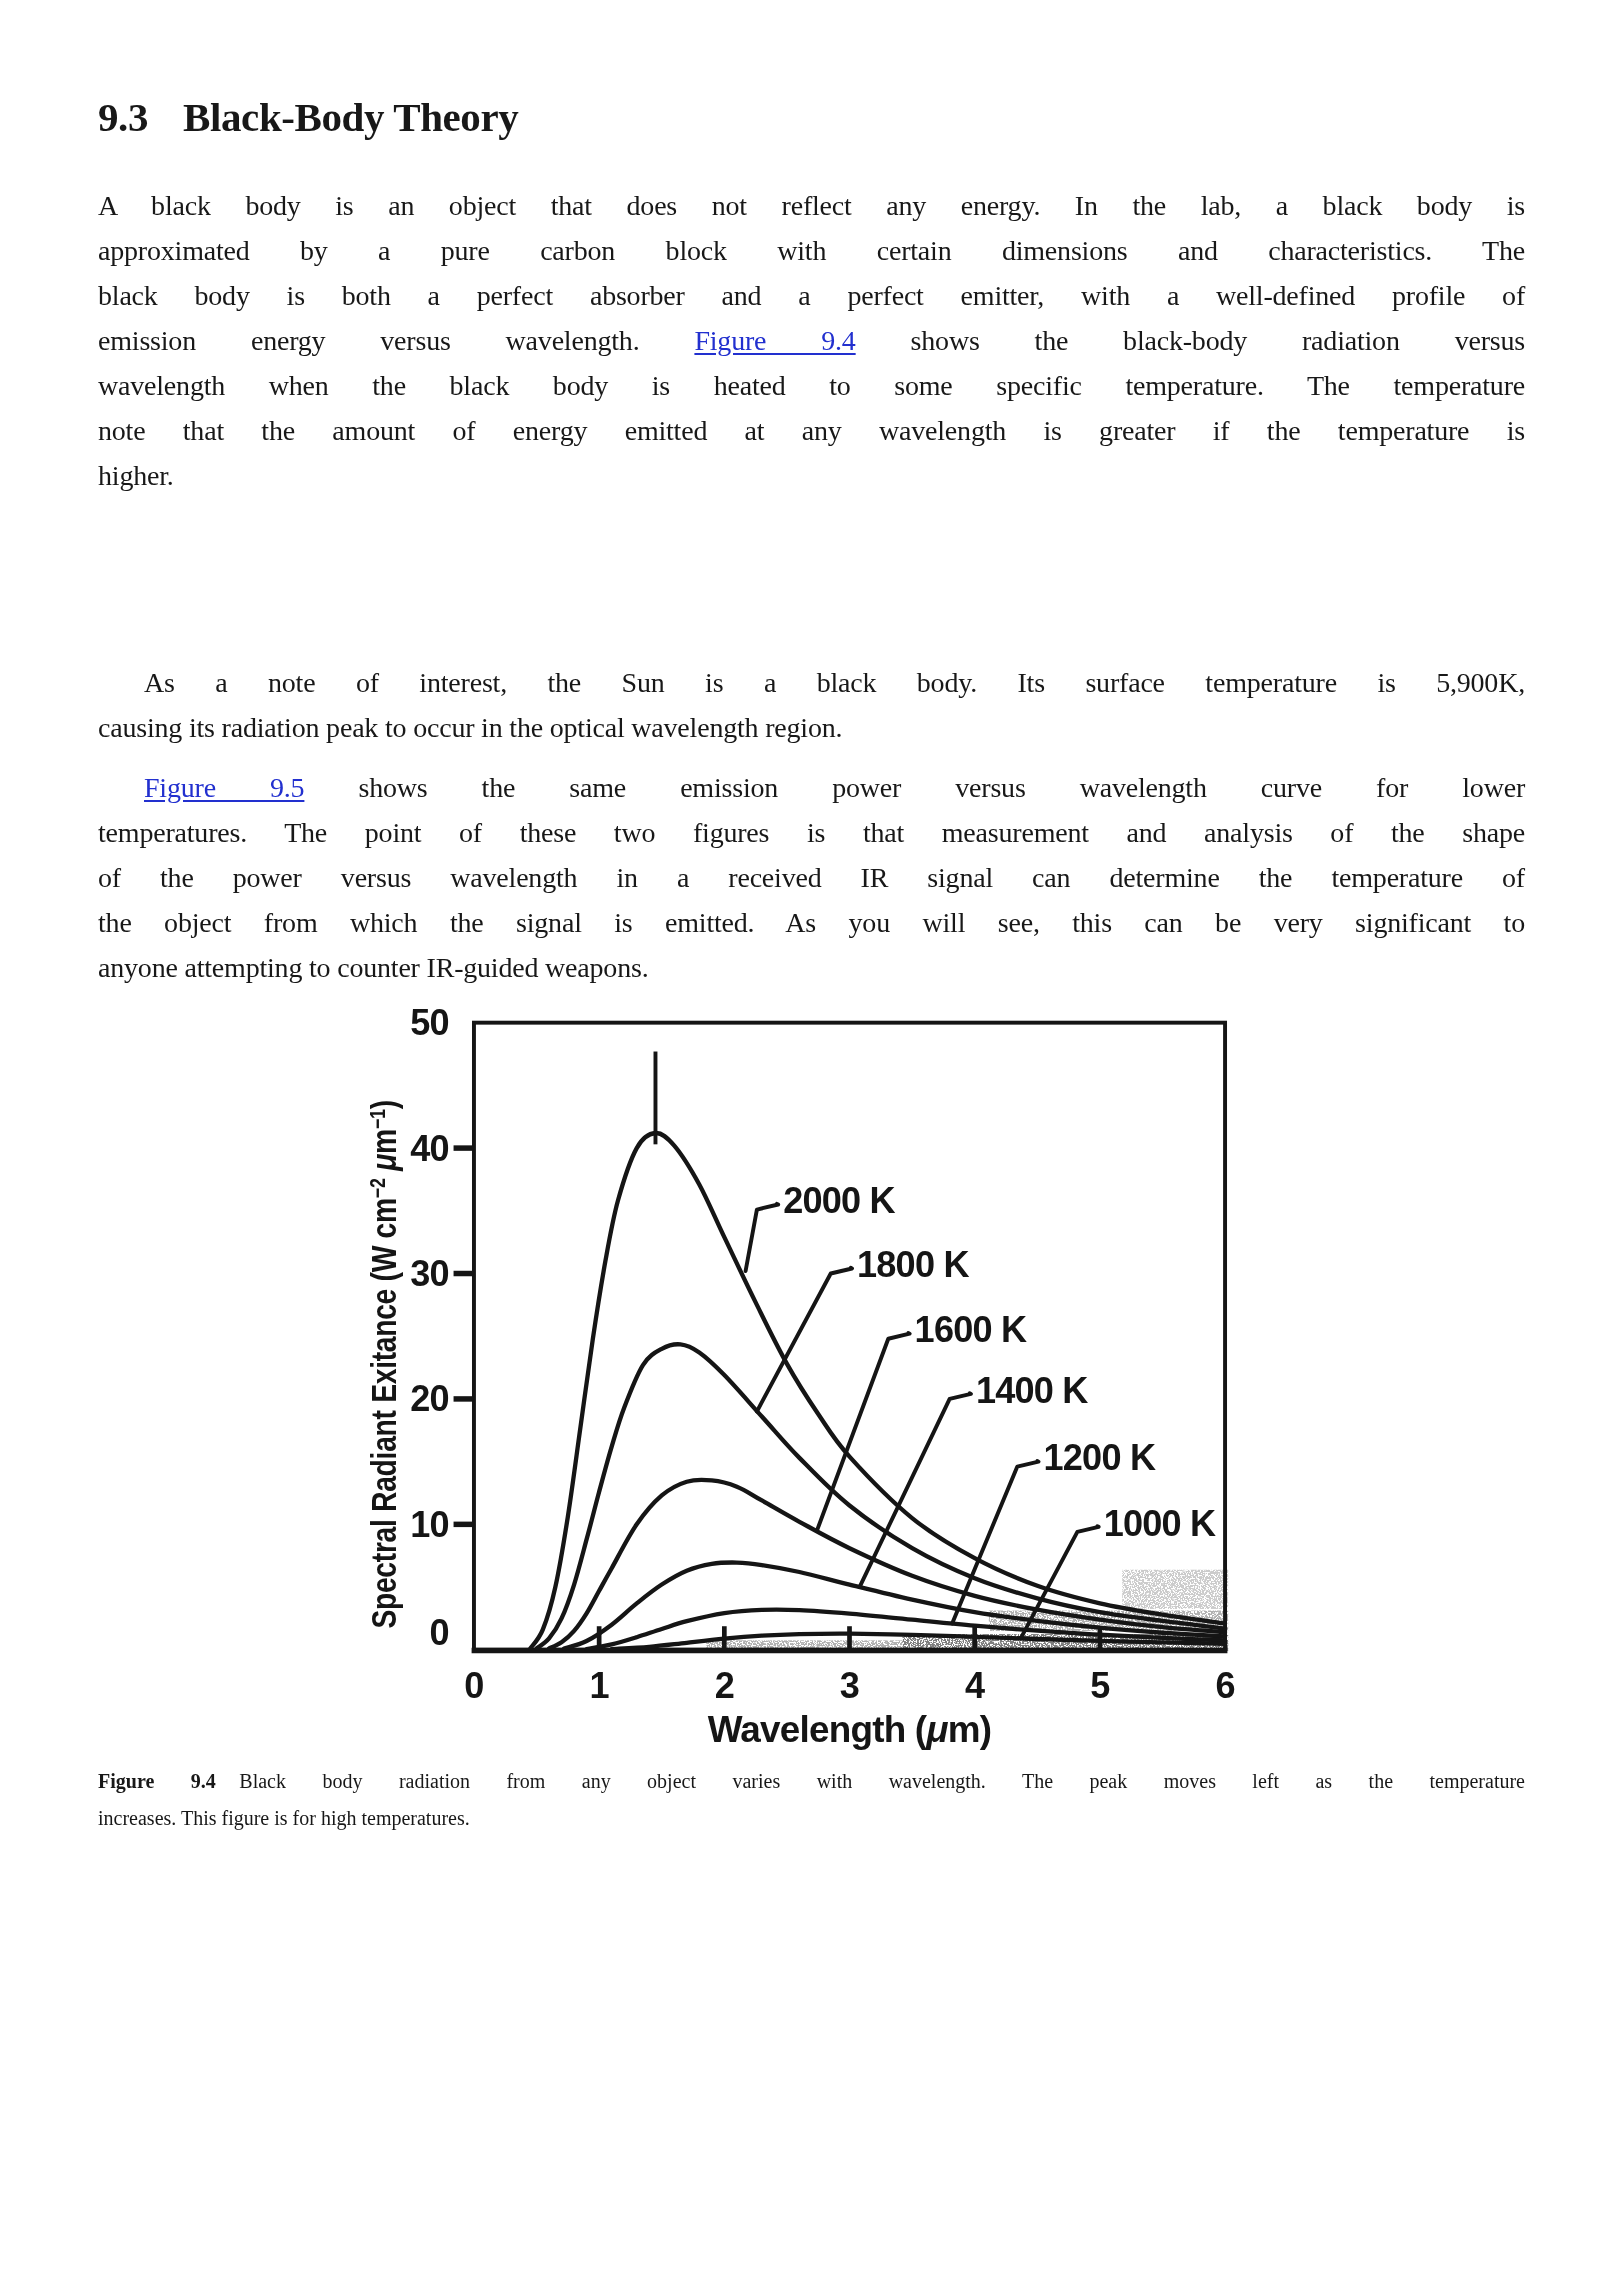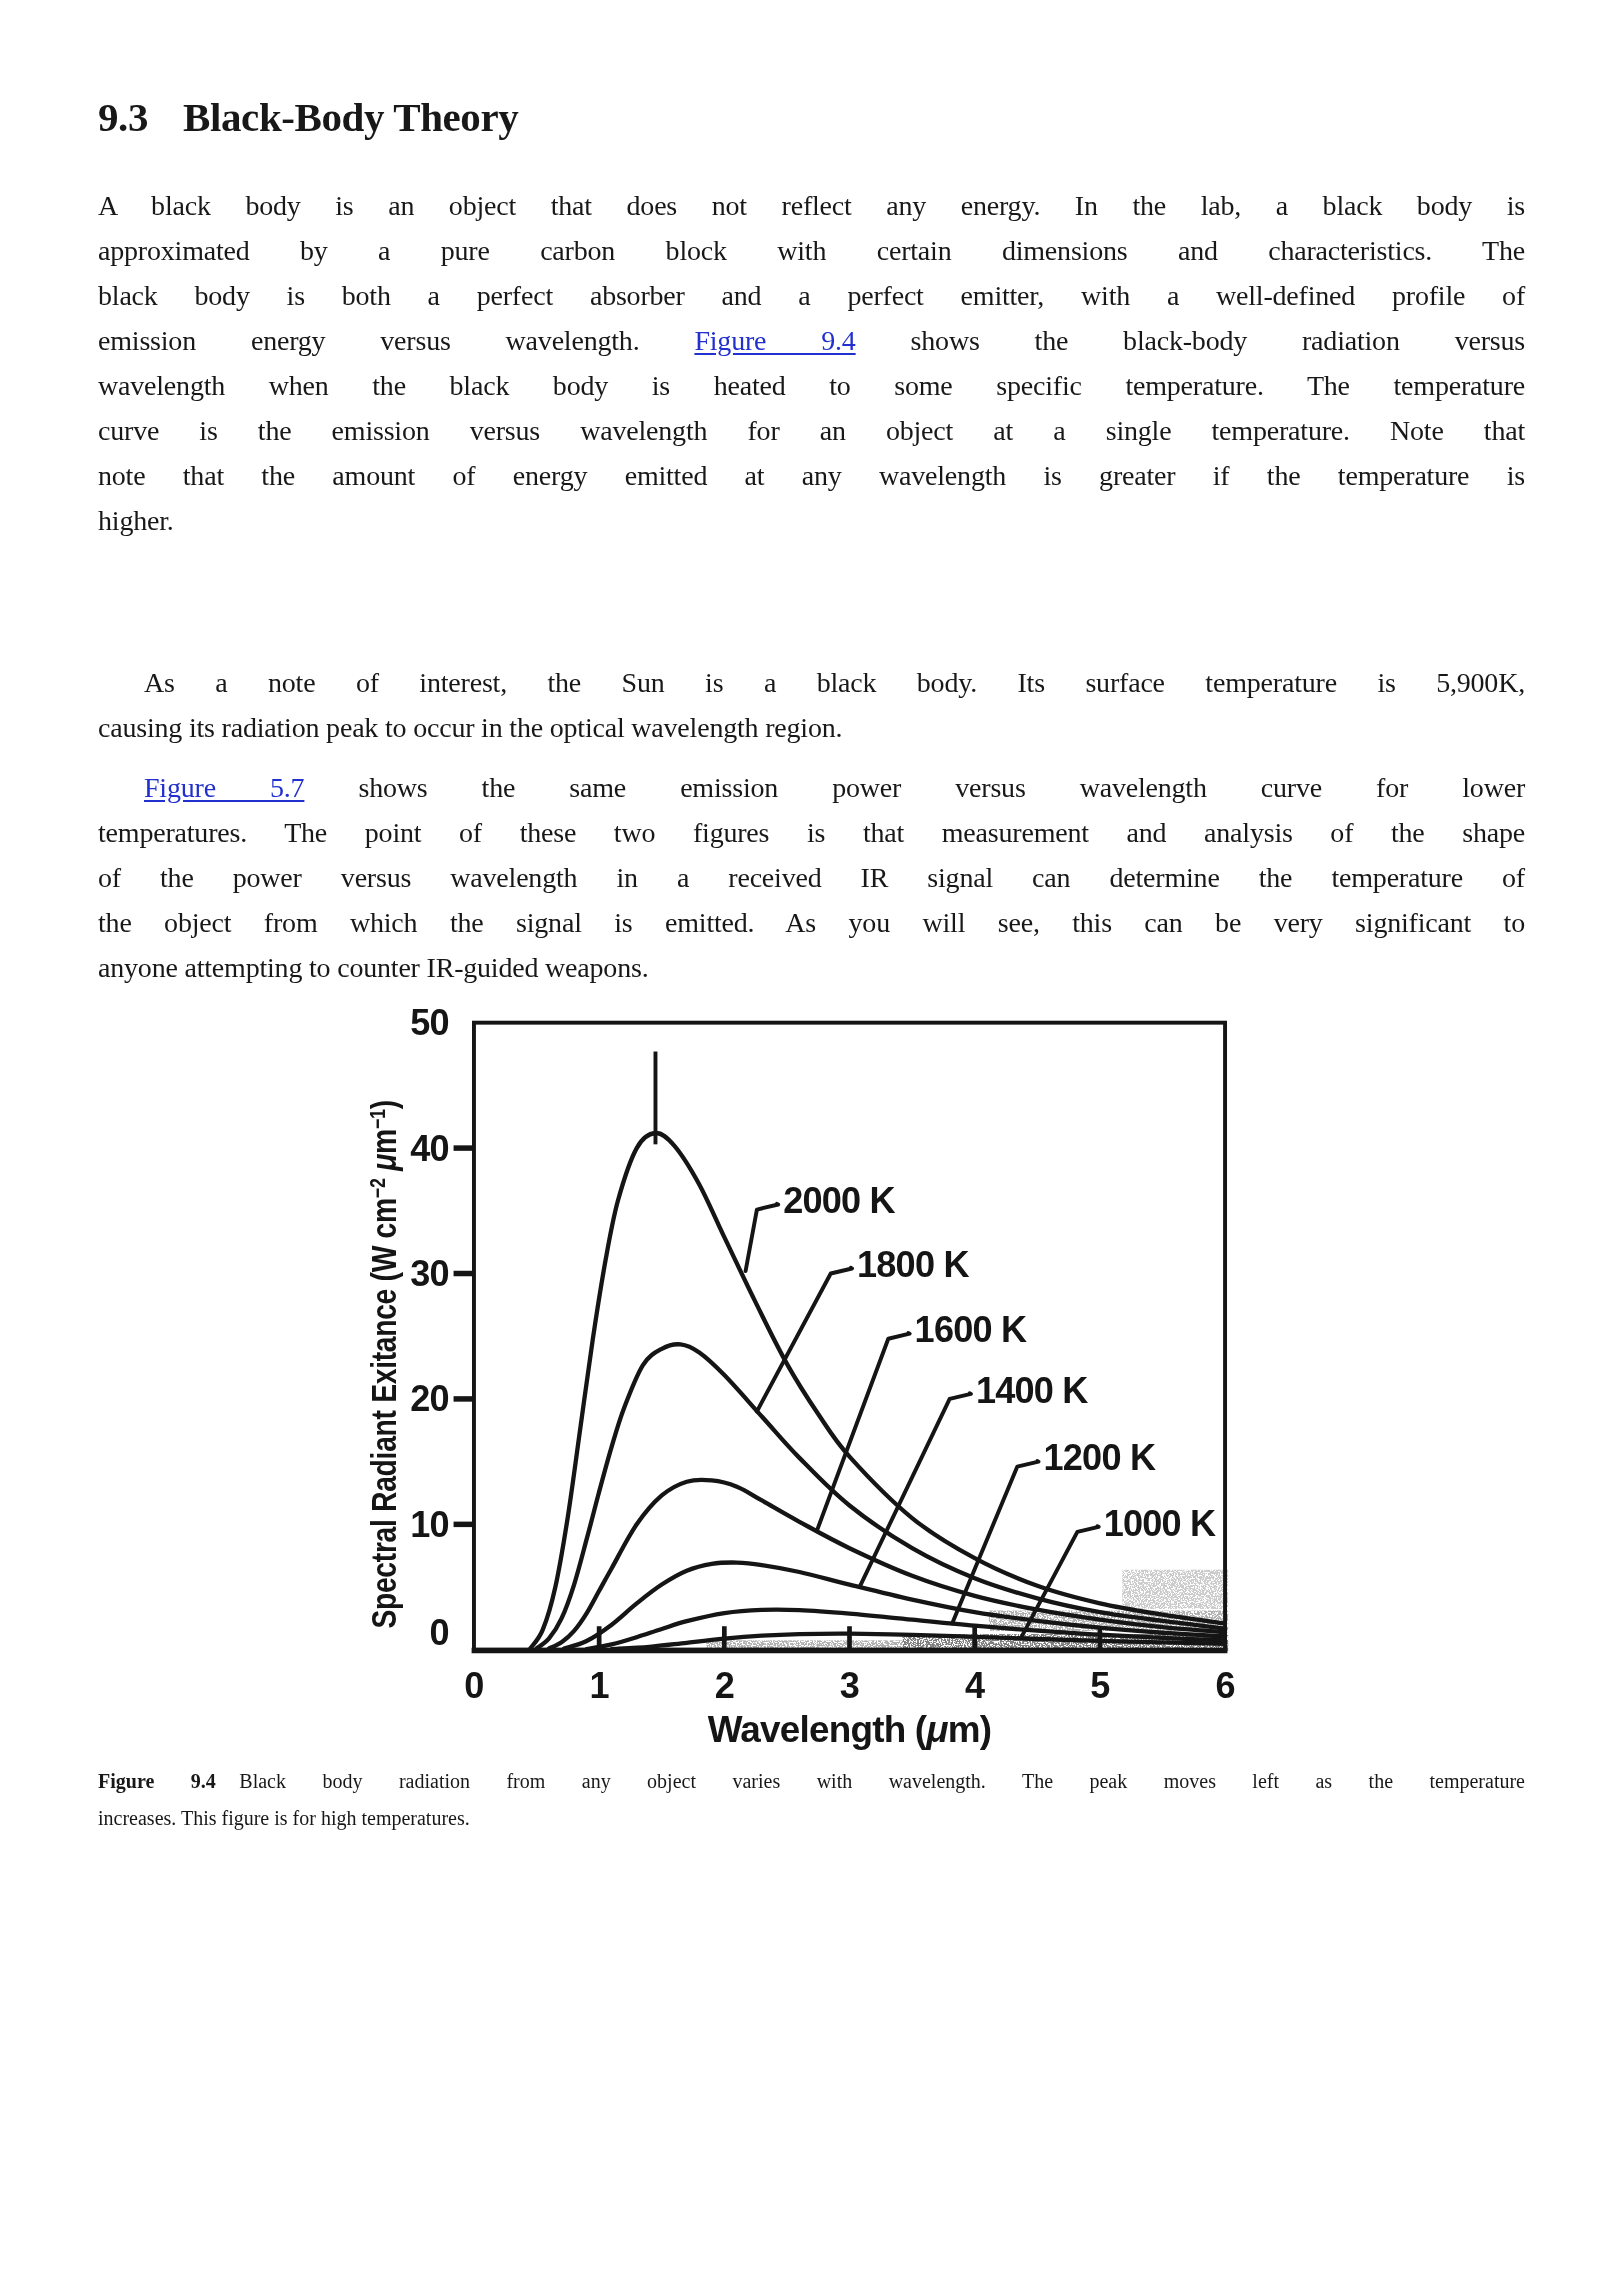--- a/index.html
+++ b/index.html
@@ -31,30 +31,29 @@
     <span class="hnum">9.3</span><span>Black-Body Theory</span>
   </div>
 
   <div class="bodytext">
       <div class="para" style="top: 183px;">
         <div class="bline"><span>A black body is an object that does not reflect any energy. In the lab, a black body is</span></div>
         <div class="bline"><span>approximated by a pure carbon block with certain dimensions and characteristics. The</span></div>
         <div class="bline"><span>black body is both a perfect absorber and a perfect emitter, with a well-defined profile of</span></div>
         <div class="bline"><span>emission energy versus wavelength. </span><span class="flink">Figure 9.4</span><span> shows the black-body radiation versus</span></div>
         <div class="bline"><span>wavelength when the black body is heated to some specific temperature. The temperature</span></div>
-        <div class="bline"><span>curve is the emission versus wavelength for an object at a single temperature. Note that</span></div>
         <div class="bline"><span>note that the amount of energy emitted at any wavelength is greater if the temperature is</span></div>
         <div class="bline last"><span>higher.</span></div>
       </div>
       <div class="para" style="top: 660px;">
         <div class="bline ind"><span>As a note of interest, the Sun is a black body. Its surface temperature is 5,900K,</span></div>
         <div class="bline last"><span>causing its radiation peak to occur in the optical wavelength region.</span></div>
       </div>
       <div class="para" style="top: 765px;">
-        <div class="bline ind"><span class="flink">Figure 5.7</span><span> shows the same emission power versus wavelength curve for lower</span></div>
+        <div class="bline ind"><span class="flink">Figure 9.5</span><span> shows the same emission power versus wavelength curve for lower</span></div>
         <div class="bline"><span>temperatures. The point of these two figures is that measurement and analysis of the shape</span></div>
         <div class="bline"><span>of the power versus wavelength in a received IR signal can determine the temperature of</span></div>
         <div class="bline"><span>the object from which the signal is emitted. As you will see, this can be very significant to</span></div>
         <div class="bline last"><span>anyone attempting to counter IR-guided weapons.</span></div>
       </div>
     </div>
 
   <svg id="chart-svg" viewBox="380 1255 1340 990" style="position:absolute;left:298px;top:985px;width:1052px;height:777px;">
     <defs>
       <filter id="speck" x="-20%" y="-20%" width="140%" height="140%">

